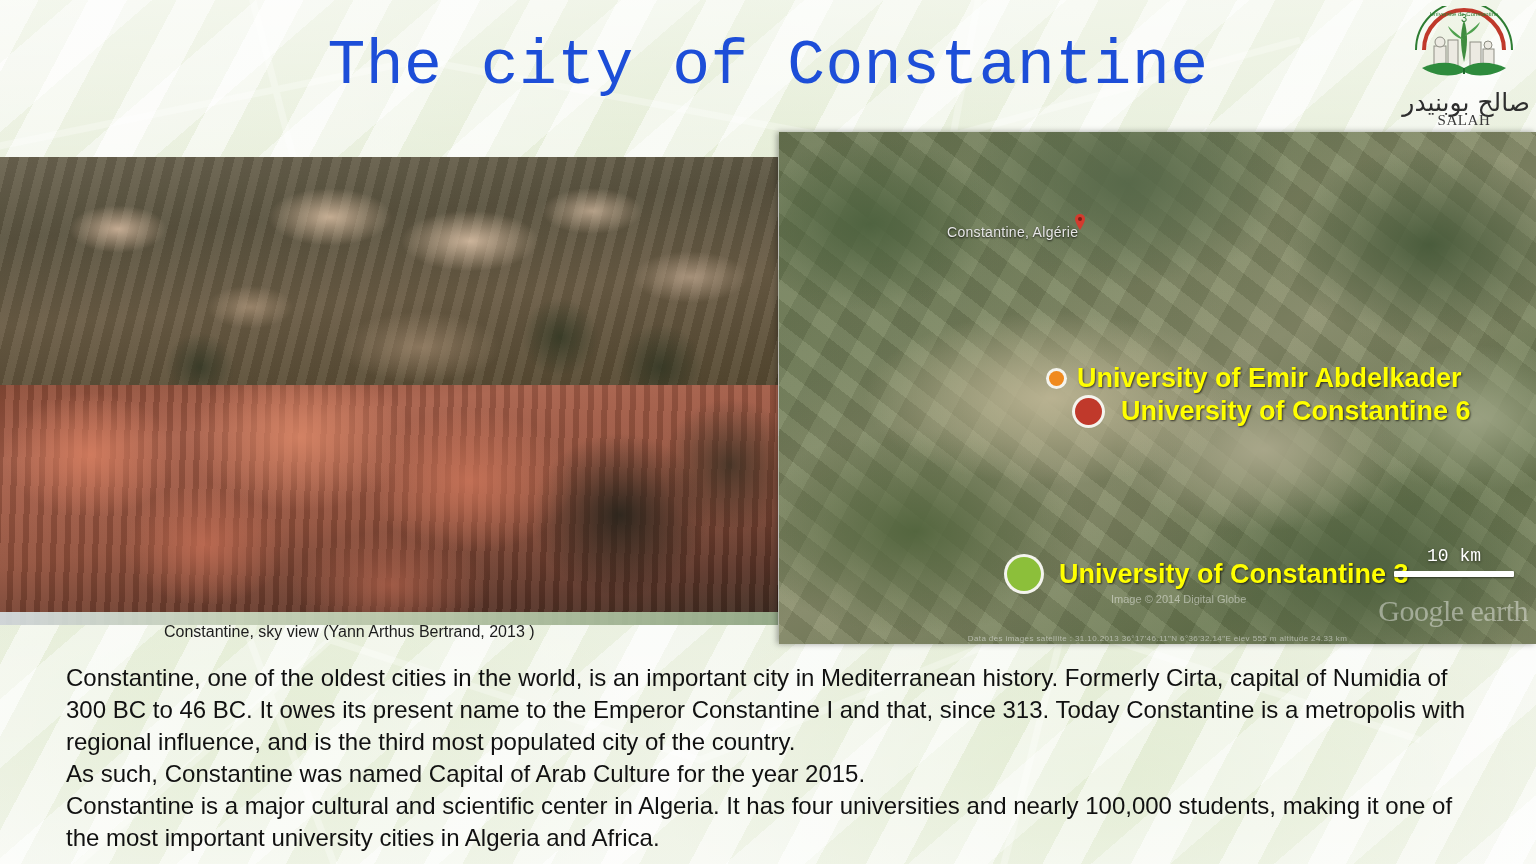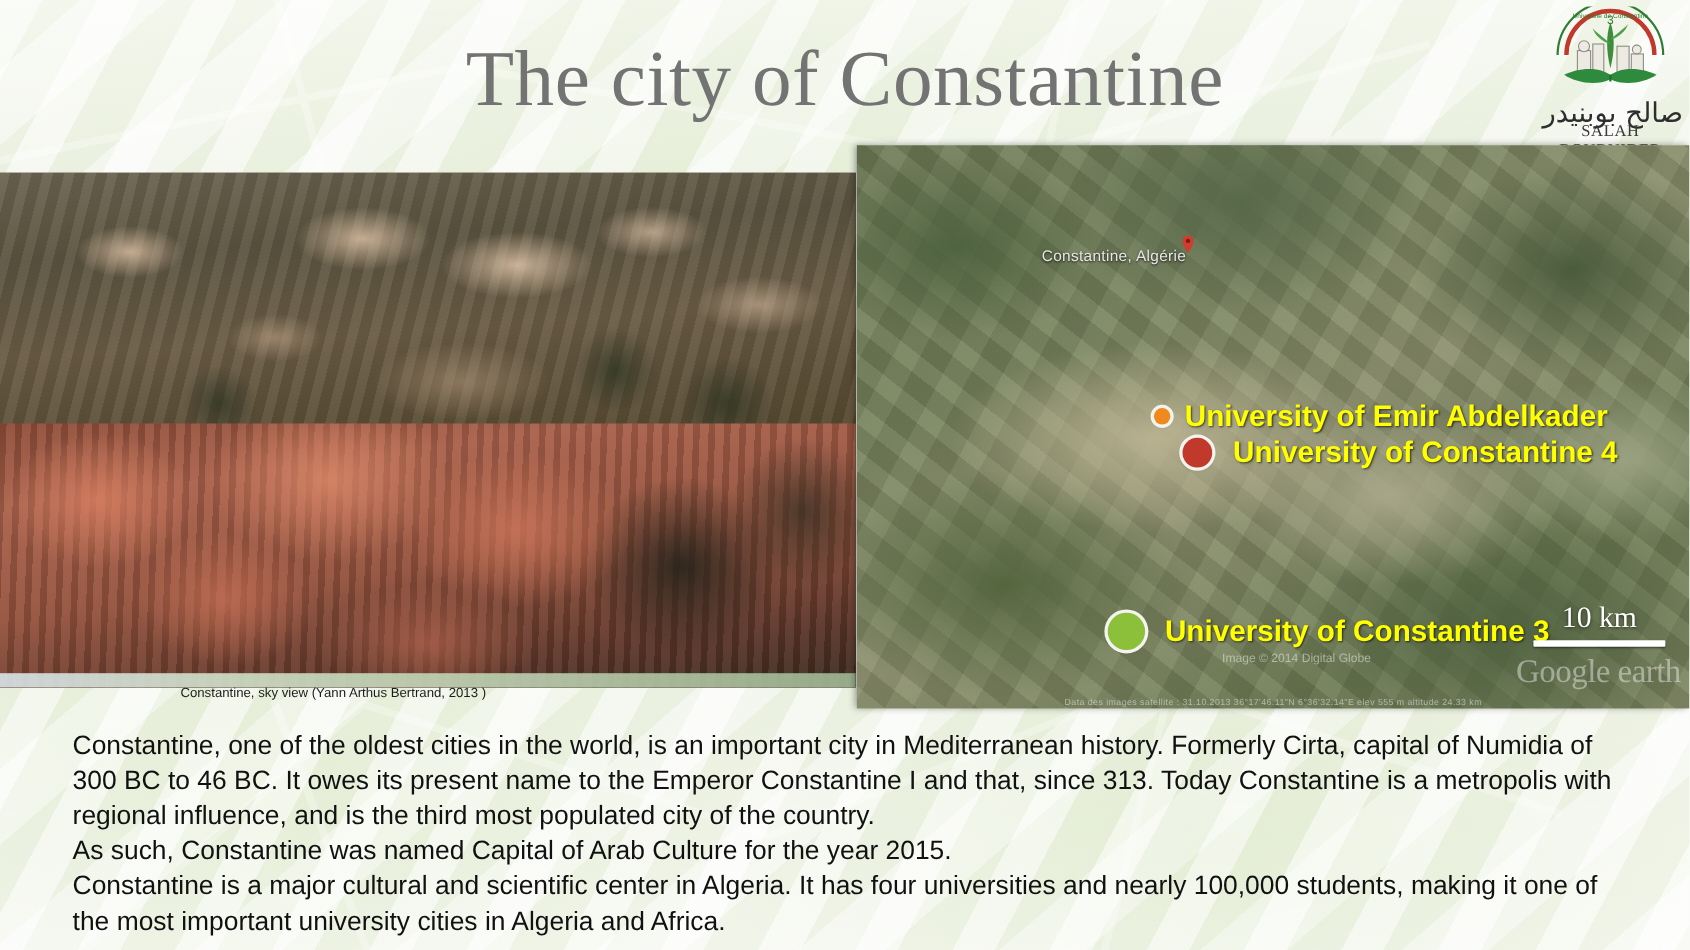--- a/index.html
+++ b/index.html
@@ -25,23 +25,23 @@
       linear-gradient(160deg,#eef2e6 0%,#dfe9cf 30%,#e8eedf 60%,#f2f4ec 100%);
   }
   .bg-roads{
     position:absolute;left:0;top:0;width:1536px;height:864px;opacity:.5;
   }
 
   
   .title{
     position:absolute;left:0;top:34px;width:1536px;
     text-align:center;
-    font-family:Liberation Serif, serif;
-    font-size:72px;font-weight:300;letter-spacing:.5px;
-    color:#737373;line-height:1.05;
+    font-family:Liberation Mono, monospace;
+    font-size:63px;font-weight:300;letter-spacing:.5px;
+    color:#1d4ed8;line-height:1.05;
     white-space:nowrap;
   }
 
   
   .logo{
     position:absolute;left:1398px;top:4px;width:132px;height:124px;
   }
   .logo-crest{position:absolute;left:14px;top:2px;width:104px;height:92px;}
   .logo-ar{
     position:absolute;left:0;top:86px;width:132px;
@@ -91,21 +91,21 @@
   }
   .photo-strip{
     position:absolute;left:0;top:455px;width:778px;height:13px;
     background:linear-gradient(90deg,#d9e4e8 0%,#cfe0c6 30%,#bcd0b0 60%,#9fb894 100%);
     opacity:.9;
   }
 
   
   .caption{
     position:absolute;left:164px;top:623px;
-    font-size:12px;color:#1c1c1c;font-weight:400;
+    font-size:16px;color:#1c1c1c;font-weight:400;
     font-family:"Liberation Sans", sans-serif;
     white-space:nowrap;
   }
 
   
   .map{
     position:absolute;left:779px;top:132px;width:757px;height:512px;
     overflow:hidden;
     background:
       radial-gradient(ellipse 180px 120px at 12% 18%, #4f6340 0%, rgba(79,99,64,0) 72%),
@@ -155,23 +155,23 @@
   .m2 .mlabel{margin-left:19px;}
 
   .m3{left:228px;top:425px;}
   .m3 .dot{width:34px;height:34px;background:#8cbf3a;}
   .m3 .mlabel{margin-left:18px;}
 
   .scale{
     position:absolute;right:22px;top:414px;width:120px;text-align:center;
   }
   .scale-label{
-    font-size:27px;color:#ffffff;
+    font-size:18px;color:#ffffff;
     text-shadow:0 1px 3px rgba(0,0,0,.6);
-    font-family:Liberation Serif, serif;
+    font-family:Liberation Mono, monospace;
   }
   .scale-bar{
     margin-top:5px;height:6px;background:#ffffff;border-radius:1px;
     box-shadow:0 1px 2px rgba(0,0,0,.5);
   }
   .gearth{
     position:absolute;right:8px;top:462px;
     font-size:30px;color:rgba(255,255,255,.42);
     letter-spacing:-.5px;white-space:nowrap;
     font-family:"Liberation Serif", serif;
@@ -255,21 +255,21 @@
       <circle cx="5" cy="5" r="2" fill="#7a1d15"></circle>
     </svg>
 
     <div class="marker-row m1">
       <span class="dot" style="background: rgb(240, 138, 30);"></span>
       <span class="mlabel">University of Emir Abdelkader</span>
     </div>
 
     <div class="marker-row m2">
       <span class="dot" style="background: rgb(192, 57, 43);"></span>
-      <span class="mlabel">University  of Constantine 4</span>
+      <span class="mlabel">University  of Constantine 6</span>
     </div>
 
     <div class="marker-row m3">
       <span class="dot" style="background: rgb(140, 191, 58);"></span>
       <span class="mlabel">University  of Constantine 3</span>
     </div>
 
     <div class="scale">
       <div class="scale-label">10 km</div>
       <div class="scale-bar"></div>

